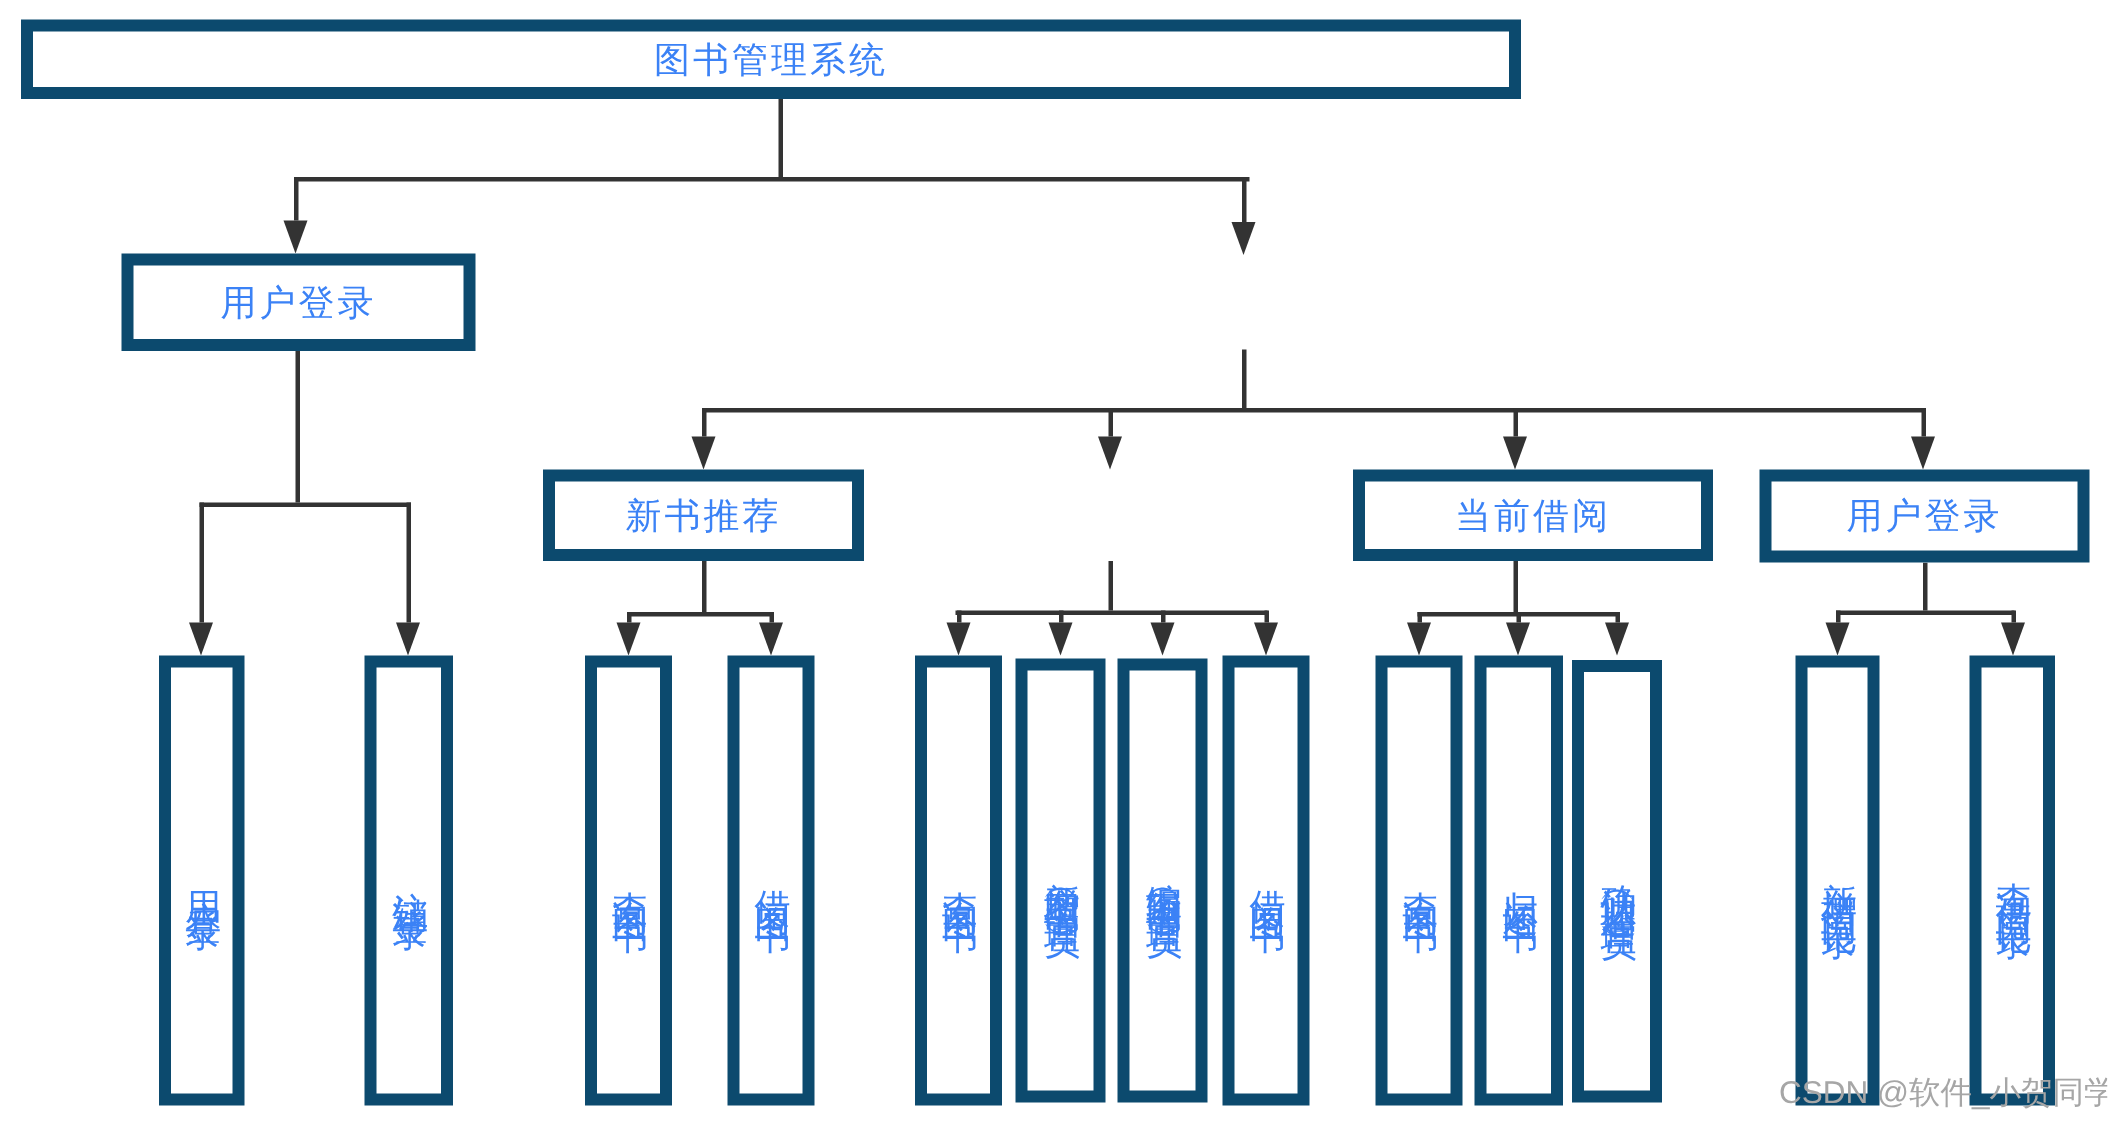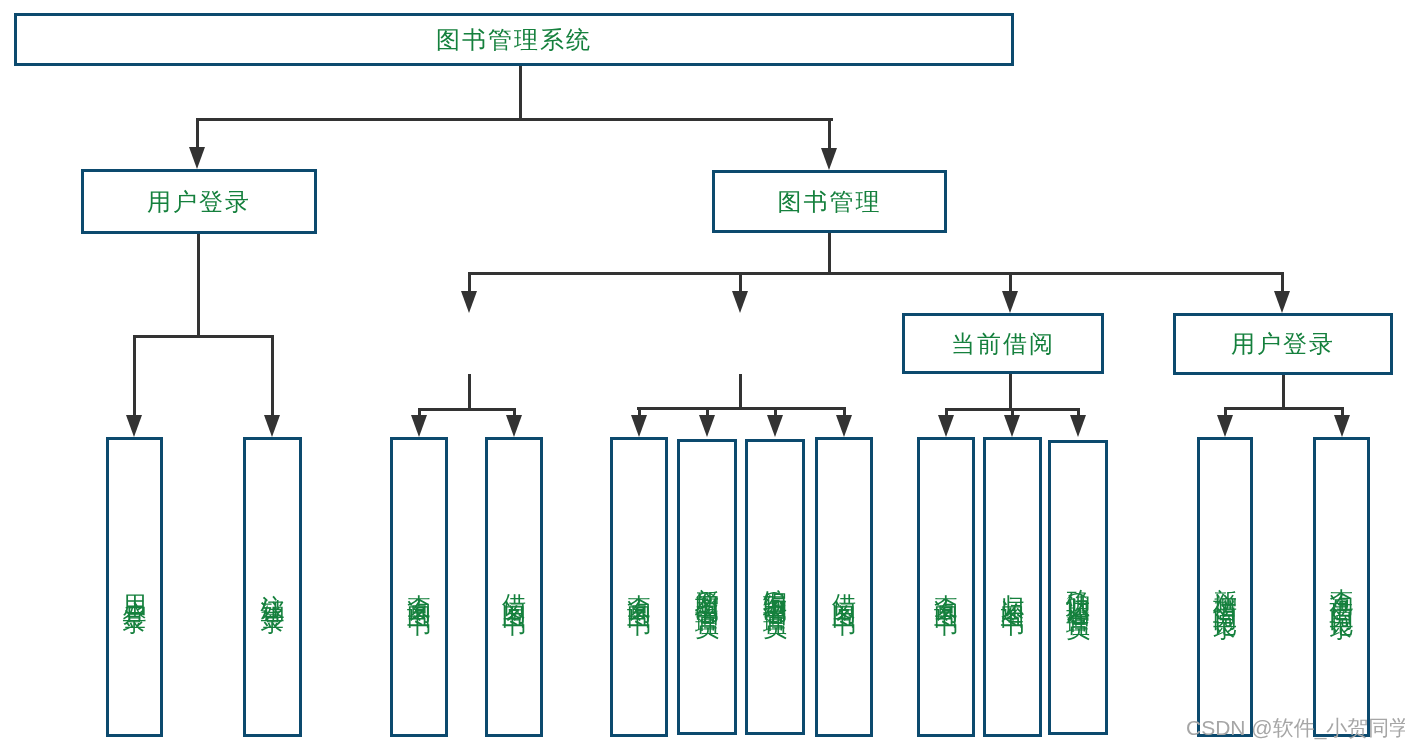--- a/index.html
+++ b/index.html
@@ -7,26 +7,26 @@
     position: relative;
     width: 1405px;
     height: 747px;
     background: #ffffff;
     font-family: "Liberation Sans", sans-serif;
     overflow: hidden;
   }
   .box {
     position: absolute;
     box-sizing: border-box;
-    border: 3px solid #0c4a6e;
+    border: 8px solid #0c4a6e;
     background: #ffffff;
     display: flex;
     align-items: center;
     justify-content: center;
-    color: #15803d;
+    color: #3b82f6;
   }
   .hbox span {
     font-size: 24px;
     letter-spacing: 2px;
     white-space: nowrap;
   }
   .vbox .vtext {
     writing-mode: vertical-rl;
     text-orientation: mixed;
     font-size: 24px;
@@ -119,25 +119,25 @@
   <div class="vline" style="left:1341px;top:407px;height:8px;"></div>
   <div class="arrow" style="left:1334px;top:415px;"></div>
 
   <div class="box hbox" style="left:14px;top:13px;width:1000px;height:53px;">
     <span>图书管理系统</span>
   </div>
 
   <div class="box hbox" style="left:81px;top:169px;width:236px;height:65px;">
     <span>用户登录</span>
   </div>
-  <div class="box hbox" style="left:712px;top:170px;width:235px;height:63px;">
-    <span>图书管理</span>
+
+  <div class="box hbox" style="left:362px;top:313px;width:214px;height:61px;">
+    <span>新书推荐</span>
   </div>
-
-  <div class="box hbox" style="left:902px;top:313px;width:202px;height:61px;">
+  <div class="box hbox" style="left:902px;top:313px;width:240px;height:61px;">
     <span>当前借阅</span>
   </div>
   <div class="box hbox" style="left:1173px;top:313px;width:220px;height:62px;">
     <span>用户登录</span>
   </div>
 
   <div class="box vbox" style="left:106px;top:437px;width:57px;height:300px;">
     <span class="vtext">用户登录</span>
   </div>
   <div class="box vbox" style="left:243px;top:437px;width:59px;height:300px;">

